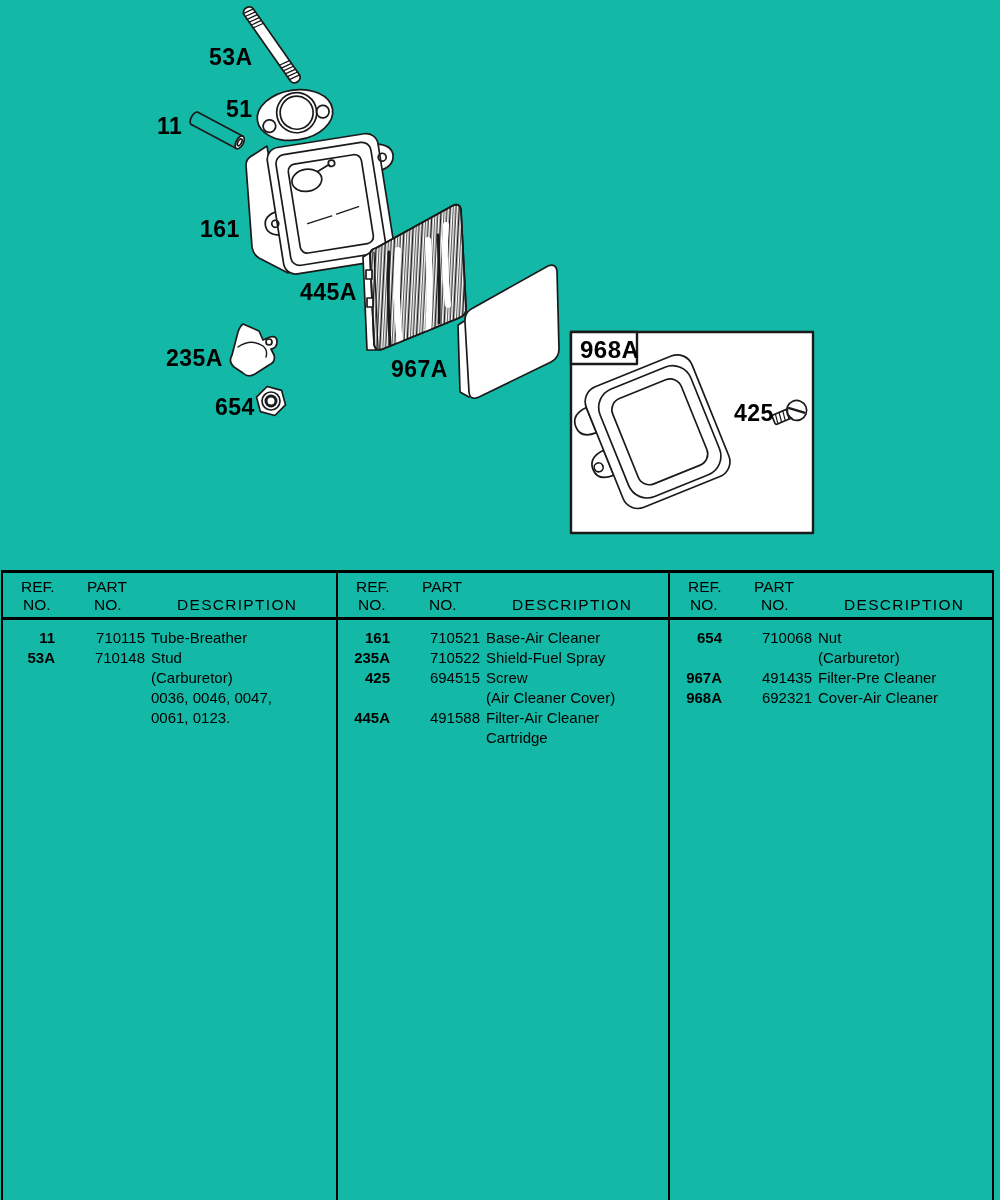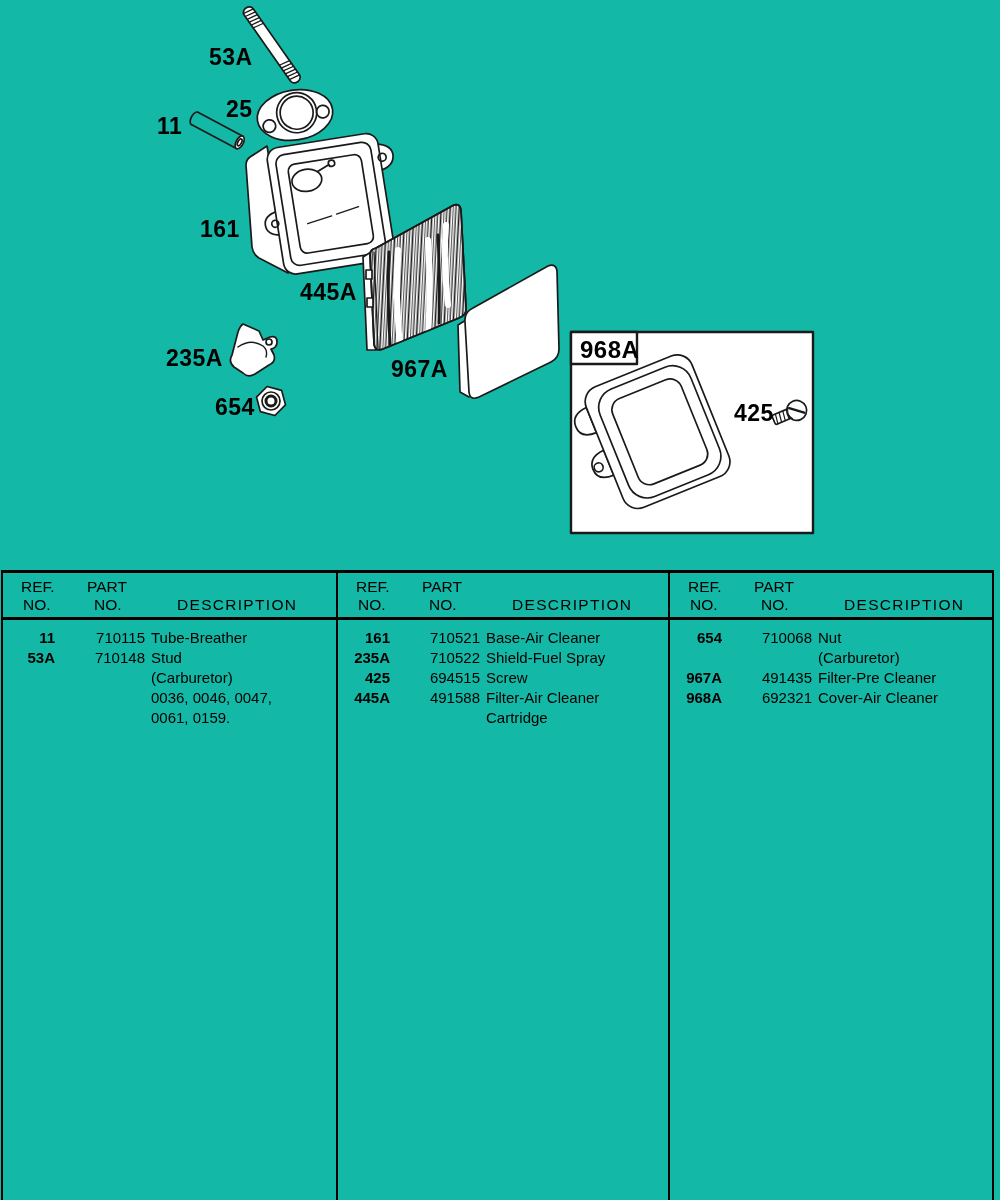--- a/index.html
+++ b/index.html
@@ -146,21 +146,21 @@
           <rect x="772" y="407" width="18" height="10" rx="2" fill="#fff"></rect>
           <path d="M776,407 l-1.5,10 M780,407 l-1.5,10 M784,407 l-1.5,10 M788,407 l-1.5,10" stroke-width="1.2"></path>
           <circle cx="797" cy="412" r="10" fill="#fff"></circle>
           <path d="M790,406 a10,10 0 0 0 0,12" stroke-width="1.2"></path>
           <line x1="791" y1="407" x2="803" y2="417" stroke-width="2.4"></line>
         </g>
       </g>
     </svg>
 
     <div class="plabel" id="lab-stud">53A</div>
-    <div class="plabel" id="lab-gasket">25</div>
+    <div class="plabel" id="lab-gasket">51</div>
     <div class="plabel" id="lab-tube">11</div>
     <div class="plabel" id="lab-base">161</div>
     <div class="plabel" id="lab-cart">445A</div>
     <div class="plabel" id="lab-shield">235A</div>
     <div class="plabel" id="lab-nut">654</div>
     <div class="plabel" id="lab-pre">967A</div>
     <div class="plabel" id="lab-cover">968A</div>
     <div class="plabel" id="lab-screw">425</div>
   </div>
 
@@ -188,21 +188,21 @@
           <span class="c-part">710148</span>
           <span class="c-desc">Stud</span>
         </div>
         <div class="trow">
           <span class="c-desc">(Carburetor)</span>
         </div>
         <div class="trow">
           <span class="c-desc">0036, 0046, 0047,</span>
         </div>
         <div class="trow">
-          <span class="c-desc">0061, 0159.</span>
+          <span class="c-desc">0061, 0123.</span>
         </div>
       </div>
     </div>
 
     <div class="tcol" id="tcol2">
       <div class="thead">
         <span class="h-ref1">REF.</span>
         <span class="h-ref2">NO.</span>
         <span class="h-part1">PART</span>
         <span class="h-part2">NO.</span>
@@ -218,20 +218,23 @@
           <span class="c-ref">235A</span>
           <span class="c-part">710522</span>
           <span class="c-desc">Shield-Fuel Spray</span>
         </div>
         <div class="trow">
           <span class="c-ref">425</span>
           <span class="c-part">694515</span>
           <span class="c-desc">Screw</span>
         </div>
         <div class="trow">
+          <span class="c-desc">(Air Cleaner Cover)</span>
+        </div>
+        <div class="trow">
           <span class="c-ref">445A</span>
           <span class="c-part">491588</span>
           <span class="c-desc">Filter-Air Cleaner</span>
         </div>
         <div class="trow">
           <span class="c-desc">Cartridge</span>
         </div>
       </div>
     </div>
 

